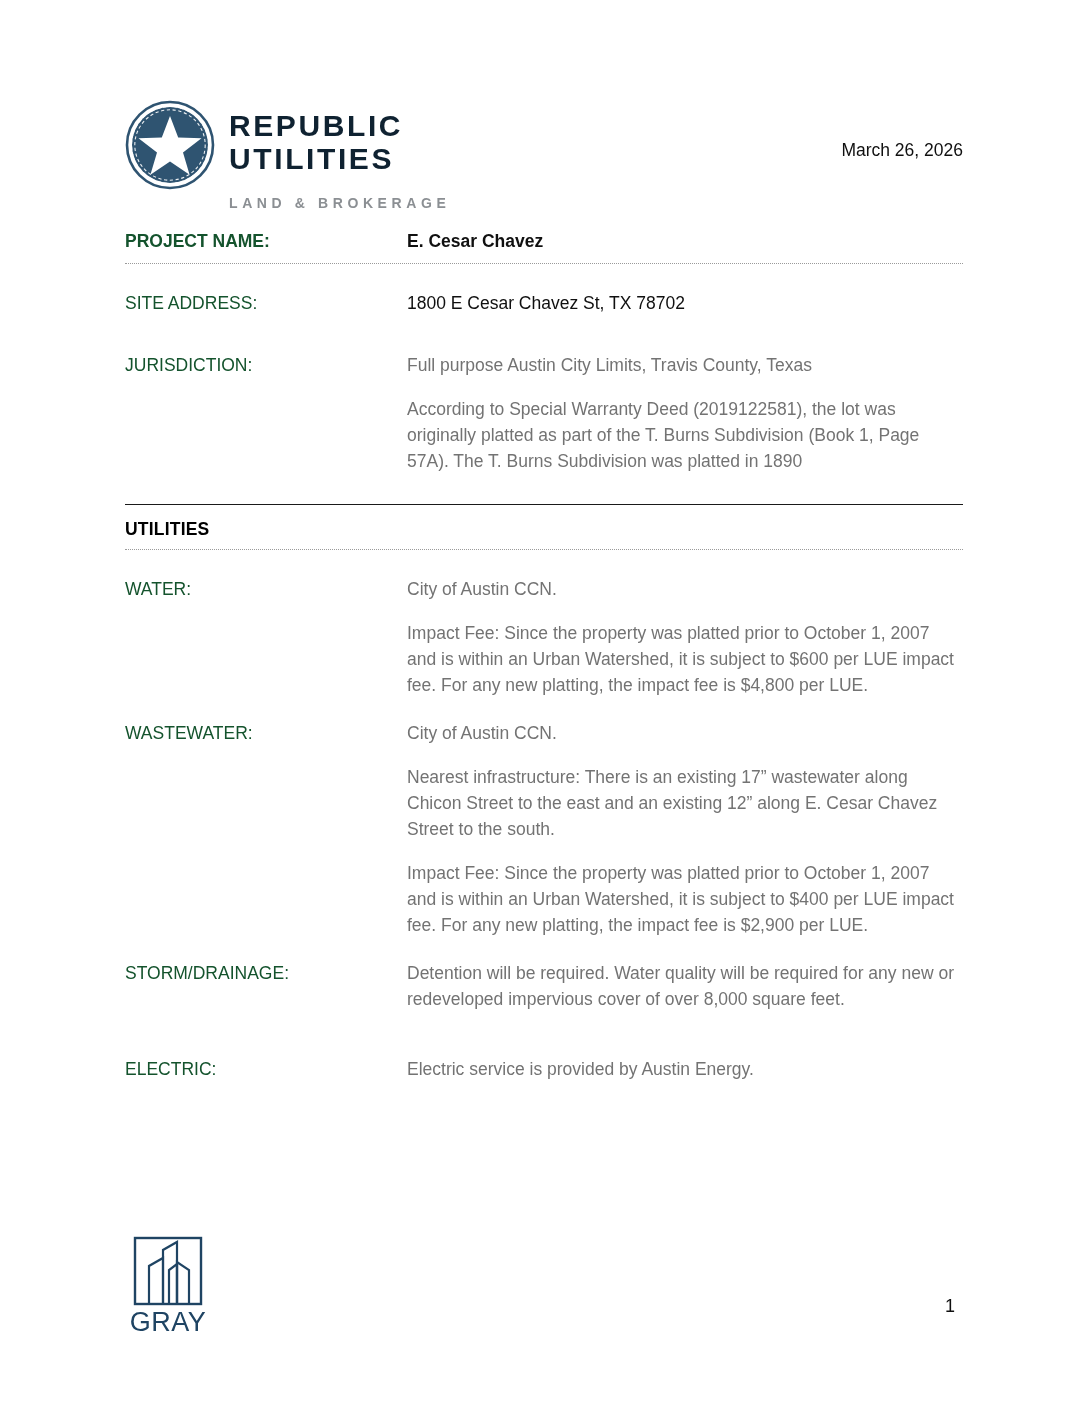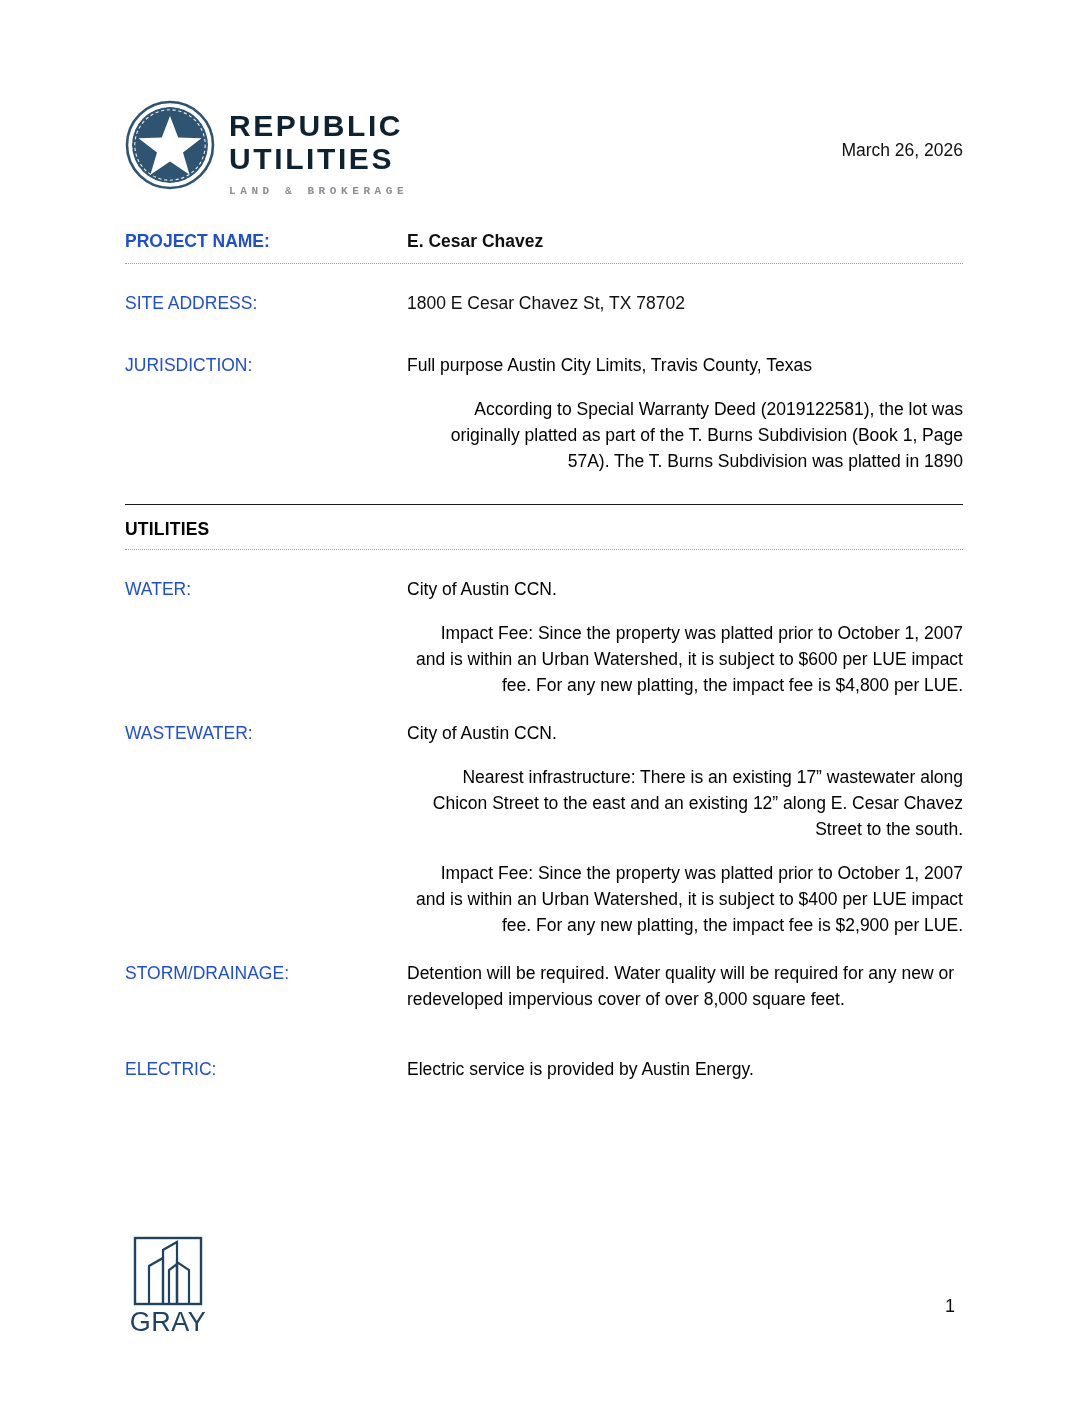--- a/index.html
+++ b/index.html
@@ -53,27 +53,27 @@
   .brand-line1, .brand-line2 {
     font-family: "Liberation Sans", sans-serif;
     font-weight: bold;
     color: #0f2231;
     font-size: 30px;
     letter-spacing: 2.6px;
     line-height: 33px;
     white-space: nowrap;
   }
   .brand-sub {
-    font-family: Liberation Mono, monospace;
+    font-family: Liberation Sans, sans-serif;
     font-weight: bold;
     color: #8b8f93;
-    font-size: 11px;
+    font-size: 14px;
     letter-spacing: 4.6px;
     line-height: 16px;
-    margin-top: 8px;
+    margin-top: 20px;
     white-space: nowrap;
   }
   .doc-date {
     position: absolute;
     right: 0;
     top: 40px;
     font-size: 17.5px;
     color: #101010;
     white-space: nowrap;
   }
@@ -88,40 +88,40 @@
 
   .row {
     display: flex;
     align-items: flex-start;
     margin-bottom: 0;
   }
   .row-label {
     flex: 0 0 258px;
     font-size: 17.5px;
     line-height: 26px;
-    color: #1d4ed8;
+    color: #14532d;
     white-space: nowrap;
   }
   .row-label.bold { font-weight: bold; }
   .row-value {
     flex: 1 1 auto;
     font-size: 17.5px;
     line-height: 26px;
     color: #101010;
     margin-left: 24px;
   }
   .row-value.bold { font-weight: bold; }
 
   .para {
     font-size: 17.5px;
     line-height: 26px;
-    color: #000000;
+    color: #737373;
     margin: 0;
   }
-  .value-block .para + .para { margin-top: 18px; text-align: right; }
+  .value-block .para + .para { margin-top: 18px; }
 
   .gap-18 { height: 18px; }
   .gap-22 { height: 22px; }
   .gap-26 { height: 26px; }
   .gap-30 { height: 30px; }
 
   .hr-dotted {
     border: 0;
     border-top: 1.6px dotted #9a9a9a;
     margin: 9px 0 0 0;

